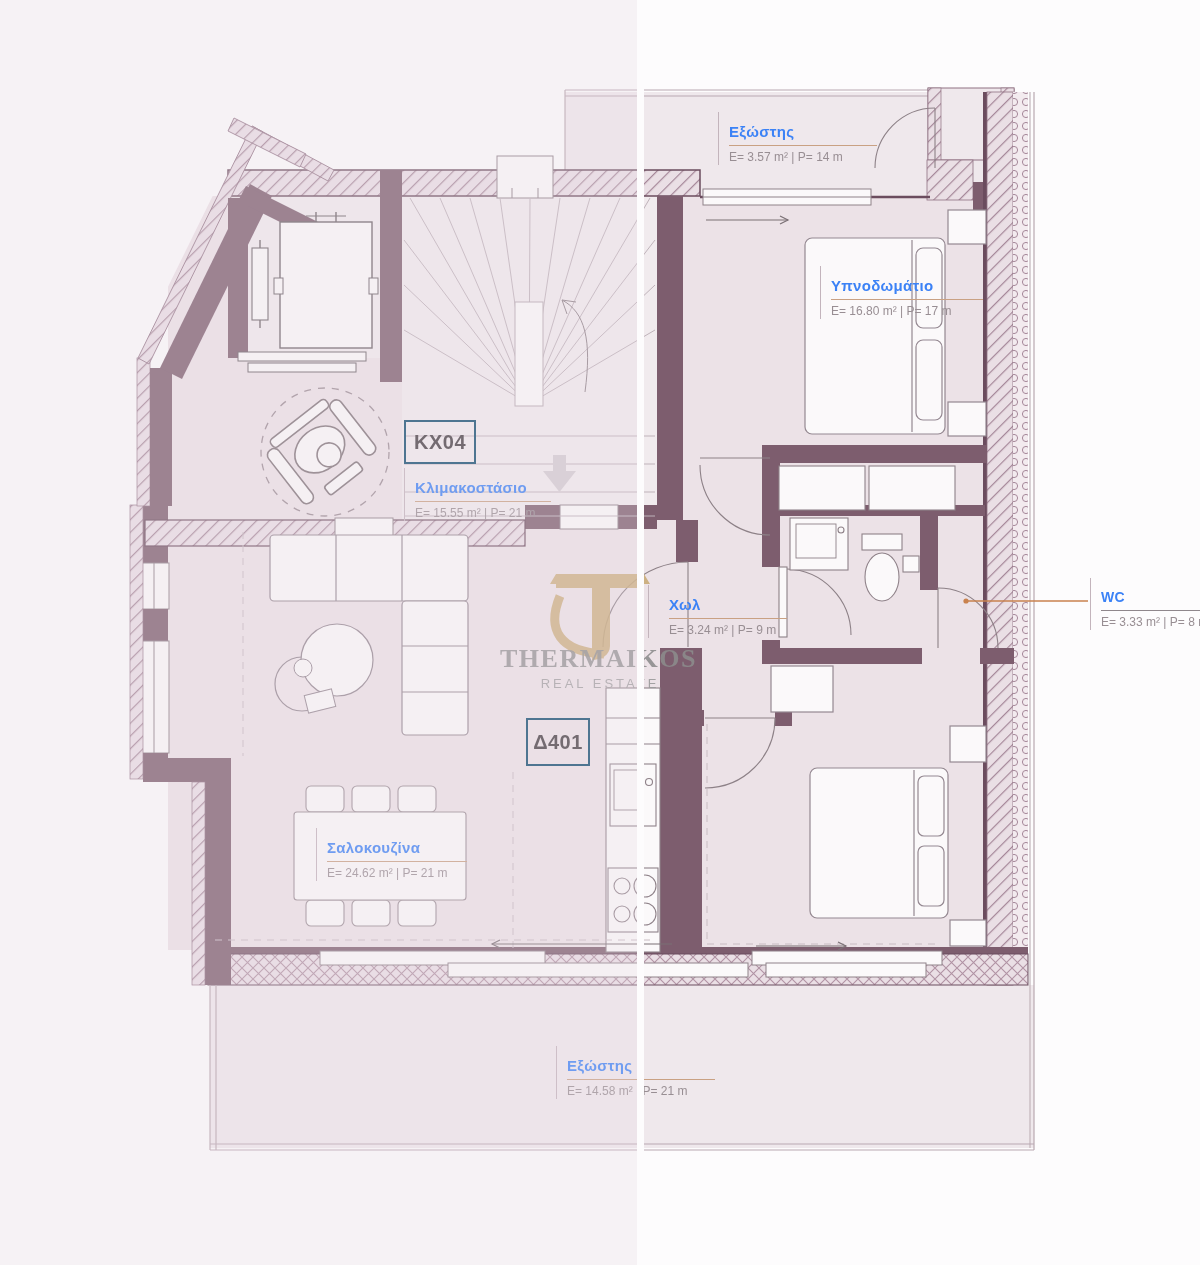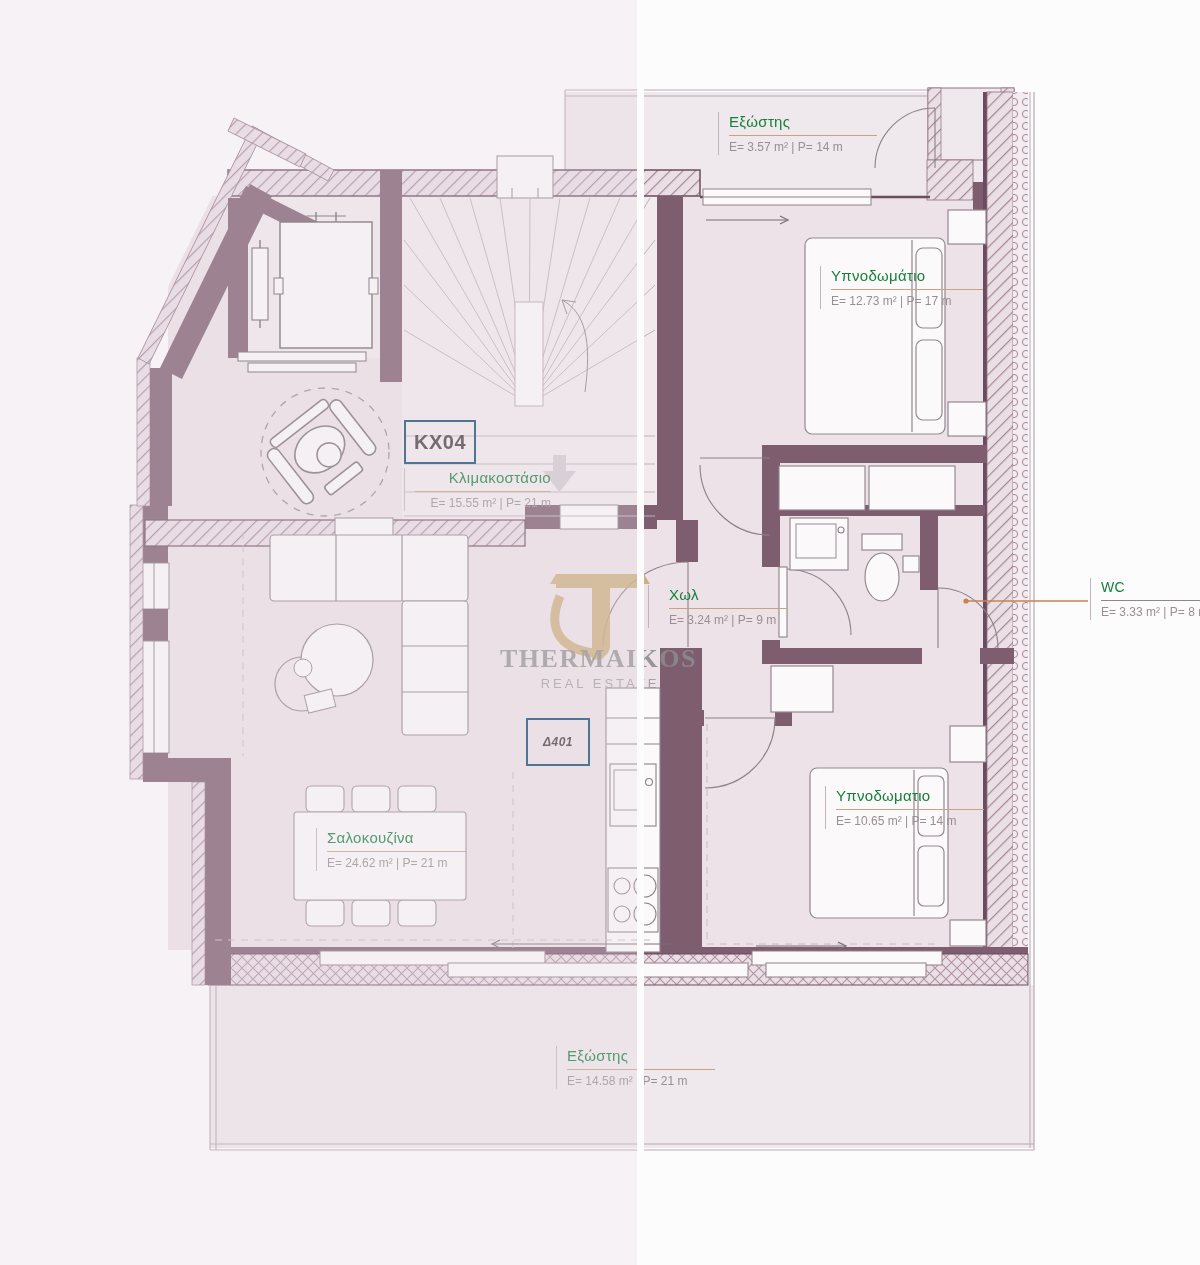--- a/index.html
+++ b/index.html
@@ -1,29 +1,29 @@
 <!DOCTYPE html>
 <html><head>
 <meta charset="utf-8">
 <style>
   html,body{margin:0;padding:0;background:#fdfcfd;}
   #stage{position:relative;width:1200px;height:1265px;overflow:hidden;
          font-family:"Liberation Sans",sans-serif;background:#fdfcfd;}
   #plan-svg{position:absolute;left:0;top:0;z-index:1;}
   .rlabel{position:absolute;z-index:2;border-left:1.5px solid #c3b4bc;padding:1px 0 1px 10px;}
-  .rlabel .t{font-weight:400;font-size:15px;color:#15803d;letter-spacing:.3px;white-space:nowrap;}
+  .rlabel .t{font-weight:700;font-size:15px;color:#3b82f6;letter-spacing:.3px;white-space:nowrap;margin-top:10px;}
   .rlabel .u{border-top:1.5px solid #c9a183;margin:5px 0 4px 0;width:100%;}
   .rlabel .d{font-size:12px;color:#988e93;white-space:nowrap;}
   .rlabel.wc .t{font-size:14px;}
   .rlabel.wc .u{border-top-color:#8f878c;}
   .unitbox{position:absolute;z-index:2;border:2px solid #0c4a6e;color:#423c40;
            display:flex;align-items:center;justify-content:center;
            font-weight:700;background:transparent;letter-spacing:.5px;}
   #kx04{left:404px;top:420px;width:68px;height:40px;font-size:20px;}
-  #d401{left:526px;top:718px;width:60px;height:44px;font-size:12px;font-style:italic;}
+  #d401{left:526px;top:718px;width:60px;height:44px;font-size:20px;}
   #logo-name{position:absolute;left:500px;top:644px;width:224px;text-align:left;z-index:2;
      font-family:"Liberation Serif",serif;font-weight:700;font-size:26px;color:#8c8c8c;
      letter-spacing:1.5px;opacity:.88;}
   #logo-tagline{position:absolute;left:500px;top:676px;width:200px;text-align:center;z-index:2;
      font-size:13px;color:#9b9b9b;letter-spacing:3px;opacity:.9;}
   #page-tint{position:absolute;left:0;top:0;width:640px;height:1265px;z-index:3;
      background:rgba(233,220,228,0.30);pointer-events:none;}
   #fold-line{position:absolute;left:637px;top:0;width:7px;height:1265px;z-index:6;
      background:#fdfcfd;pointer-events:none;}
 </style>
@@ -322,26 +322,26 @@
 
 <div class="rlabel" style="left:718px;top:112px;width:148px;">
   <div class="t">Εξώστης</div>
   <div class="u"></div>
   <div class="d">E= 3.57 m² | P= 14 m</div>
 </div>
 
 <div class="rlabel" style="left:820px;top:266px;width:152px;">
   <div class="t">Υπνοδωμάτιο</div>
   <div class="u"></div>
-  <div class="d">E= 12.73 m² | P= 17 m</div>
+  <div class="d">E= 16.80 m² | P= 17 m</div>
 </div>
 
 <div class="unitbox" id="kx04">KX04</div>
 
-<div class="rlabel" style="left:404px;top:468px;width:136px;text-align:right;">
+<div class="rlabel" style="left:404px;top:468px;width:136px;">
   <div class="t">Κλιμακοστάσιο</div>
   <div class="u"></div>
   <div class="d">E= 15.55 m² | P= 21 m</div>
 </div>
 
 <div class="rlabel" style="left:648px;top:585px;width:118px;padding-left:20px;">
   <div class="t">Χωλ</div>
   <div class="u"></div>
   <div class="d">E= 3.24 m² | P= 9 m</div>
 </div>
@@ -353,25 +353,20 @@
 </div>
 
 <div class="unitbox" id="d401">Δ401</div>
 
 <div class="rlabel" style="left:316px;top:828px;width:140px;">
   <div class="t">Σαλοκουζίνα</div>
   <div class="u"></div>
   <div class="d">E= 24.62 m² | P= 21 m</div>
 </div>
 
-<div class="rlabel" style="left:825px;top:786px;width:148px;">
-  <div class="t">Υπνοδωματιο</div>
-  <div class="u"></div>
-  <div class="d">E= 10.65 m² | P= 14 m</div>
-</div>
 
 <div class="rlabel" style="left:556px;top:1046px;width:148px;">
   <div class="t">Εξώστης</div>
   <div class="u"></div>
   <div class="d">E= 14.58 m² | P= 21 m</div>
 </div>
 
 <div id="logo-name">THERMAIKOS</div>
 <div id="logo-tagline">REAL ESTATE</div>
 

